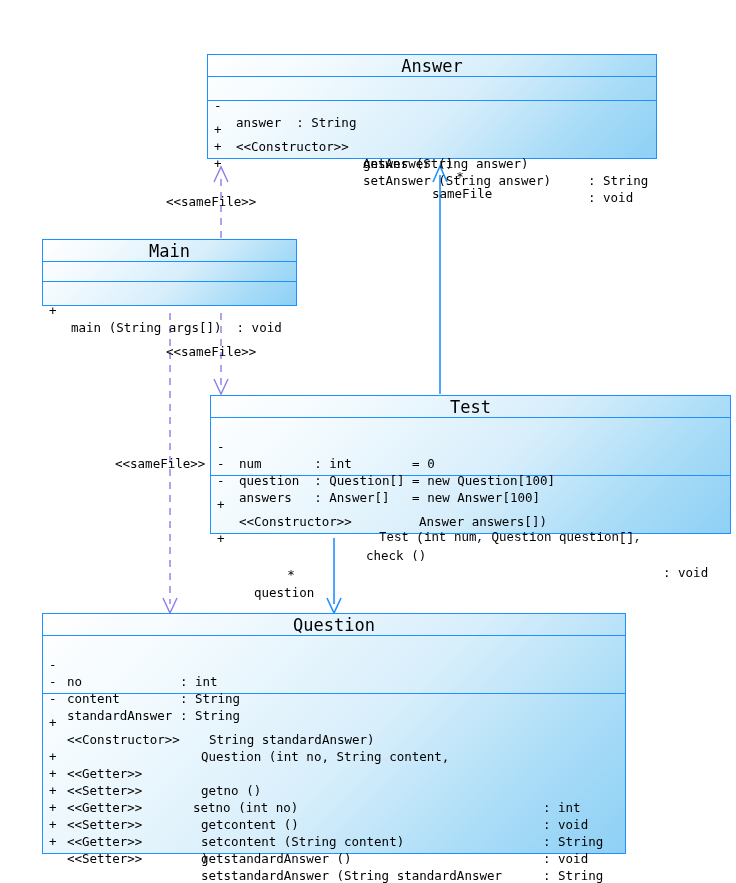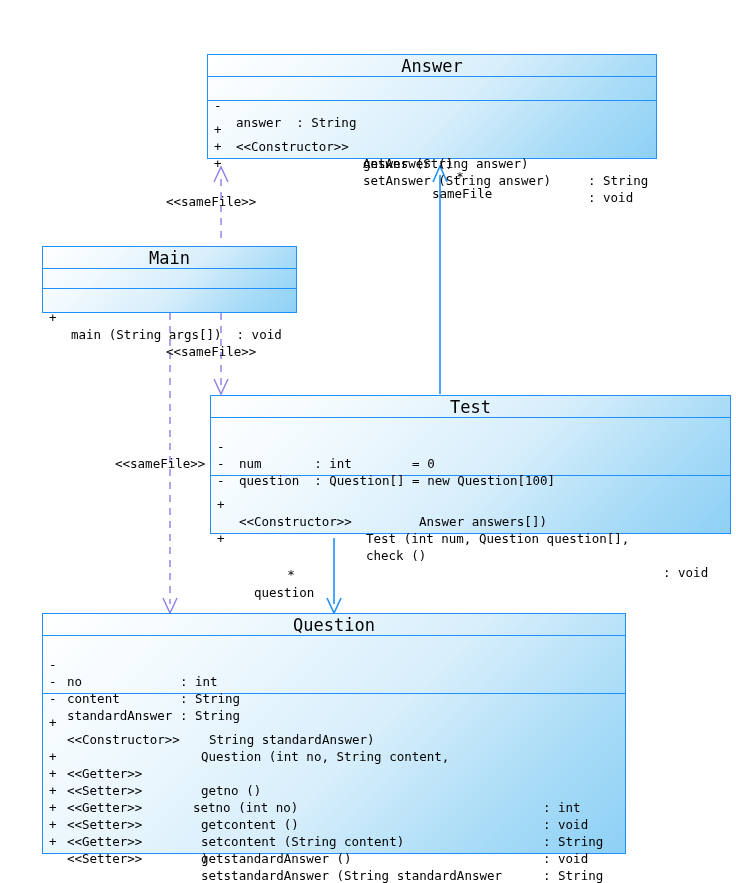--- a/index.html
+++ b/index.html
@@ -157,21 +157,21 @@
         <span class="ret" style="left:380px;">: String</span>
       </div>
       <div class="uml-row">
         <span class="vis">+</span>
         <span class="sig" style="left:155px;">setAnswer (String answer)</span>
         <span class="ret" style="left:380px;">: void</span>
       </div>
     </div>
   </div>
 
-  <div class="uml-class" style="left:42px; top:239px; width:255px;margin-top:7px;">
+  <div class="uml-class" style="left:42px; top:239px; width:255px;">
     <div class="uml-name">Main</div>
     <div class="uml-compartment empty"></div>
     <div class="uml-compartment last">
       <div class="uml-row">
         <span class="vis">+</span>
         <span class="sig" style="left:28px;">main (String args[])  : void</span>
       </div>
     </div>
   </div>
 
@@ -181,27 +181,28 @@
       <div class="uml-row">
         <span class="vis">-</span>
         <span class="sig" style="left:28px;">num       : int        = 0</span>
       </div>
       <div class="uml-row">
         <span class="vis">-</span>
         <span class="sig" style="left:28px;">question  : Question[] = new Question[100]</span>
       </div>
       <div class="uml-row">
         <span class="vis">-</span>
+        <span class="sig" style="left:28px;">answers   : Answer[]   = new Answer[100]</span>
       </div>
     </div>
     <div class="uml-compartment last">
       <div class="uml-row">
         <span class="vis">+</span>
         <span class="stereo" style="left:28px;">&lt;&lt;Constructor&gt;&gt;</span>
-        <span class="sig" style="left:155px;">Test (int num, Question question[],</span>
+        <span class="sig" style="left:168px;font-family:Liberation Mono, monospace;">Test (int num, Question question[],</span>
       </div>
       <div class="uml-row">
         <span class="sig" style="left:208px;">Answer answers[])</span>
       </div>
       <div class="uml-row">
         <span class="vis">+</span>
         <span class="sig" style="left:155px;">check ()</span>
         <span class="ret" style="left:452px;">: void</span>
       </div>
     </div>

